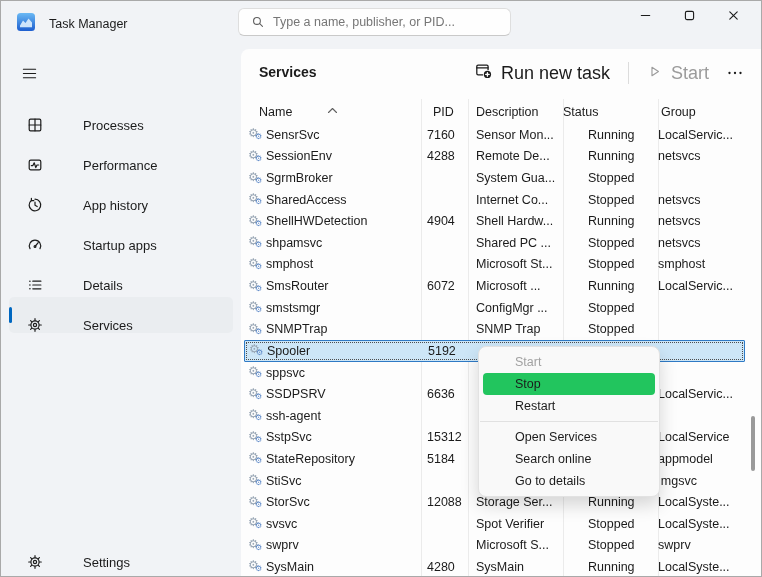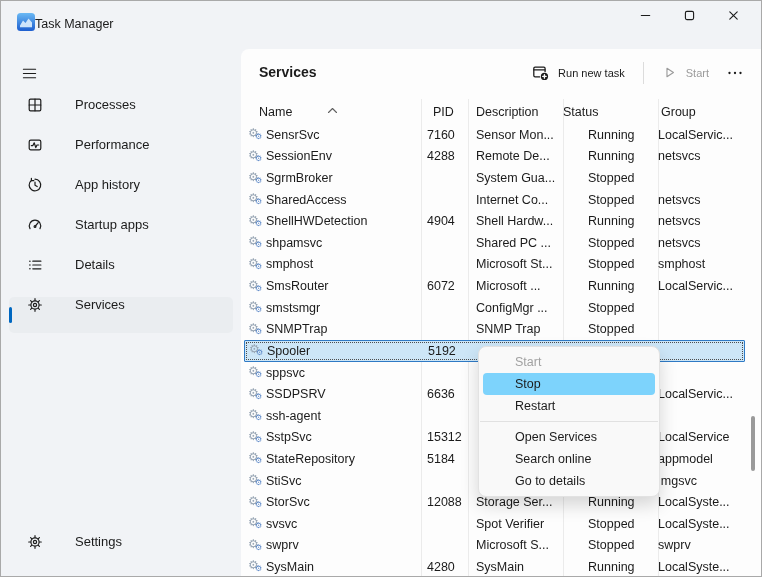--- a/index.html
+++ b/index.html
@@ -4,61 +4,61 @@
 <style>
   * { margin:0; padding:0; box-sizing:border-box; }
   html,body { width:762px; height:577px; overflow:hidden; }
   body {
     font-family:"Liberation Sans","DejaVu Sans",sans-serif;
     background:#f1f3f6; color:#1b1b1b; position:relative;
     border:1px solid #a9a9a9;
   }
   
   .titlebar { position:absolute; left:0; top:0; width:100%; height:48px; }
-  .app-id { position:absolute; left:16px; top:12px; display:flex; align-items:center; }
+  .app-id { position:absolute; left:16px; top:12px; display:flex; align-items:center; gap:14px; }
   .app-title { font-size:12.5px; color:#1b1b1b; }
   .searchbox {
     position:absolute; left:237px; top:7px; width:273px; height:28px;
     background:#fefefe; border:1px solid #dedede; border-bottom-color:#c9c9c9;
     border-radius:6px; display:flex; align-items:center;
   }
   .searchbox .s-icon { margin:0 8px 0 12px; display:flex; color:#5f5f5f; }
   .searchbox input {
     border:none; outline:none; background:transparent; width:220px;
     font-family:inherit; font-size:12.5px; color:#444;
   }
   .searchbox input::placeholder { color:#767676; }
   .win-controls { position:absolute; right:6px; top:0; display:flex; }
   .win-btn { width:44px; height:28px; display:flex; align-items:center; justify-content:center; color:#1b1b1b; cursor:default; }
   
   .sidebar { position:absolute; left:0; top:48px; width:240px; bottom:0; }
   .hamburger { position:absolute; left:12px; top:10px; width:32px; height:28px; display:flex; align-items:center; justify-content:center; color:#1b1b1b; }
   .nav { position:absolute; left:8px; right:8px; top:48px; display:flex; flex-direction:column; gap:4px; }
   .nav-item {
     position:relative; height:36px; border-radius:5px;
-    display:flex; align-items:flex-start; padding-left:18px; gap:32px;
+    display:flex; align-items:flex-end; padding-left:18px; gap:40px;
   }
   .nav-item.selected { background:#eaedf0; }
   .nav-item .pill {
     display:none; position:absolute; left:0; top:10px; width:3px; height:16px;
     border-radius:2px; background:var(--accent,#0067c0);
   }
   .nav-item.selected .pill { display:block; }
   .nav-icon { width:16px; height:16px; display:flex; align-items:center; justify-content:center; color:#1c1c1c; }
   .nav-label { font-size:13px; }
   .settings-item { position:absolute; left:8px; right:8px; bottom:6px; }
   
   .main {
     position:absolute; left:240px; top:48px; right:0; bottom:0;
     background:#fdfdfd; border-top-left-radius:8px;
   }
   .main-header { position:relative; height:48px; }
   .page-title { position:absolute; left:18px; top:15px; font-size:14px; font-weight:700; }
   .header-actions { position:absolute; right:10px; top:0; height:48px; display:flex; align-items:center; }
-  .hbtn { display:flex; align-items:center; gap:9px; padding:6px 10px; border-radius:5px; font-size:11px; color:#1b1b1b; }
+  .hbtn { display:flex; align-items:center; gap:9px; padding:6px 10px; border-radius:5px; font-size:18px; color:#1b1b1b; }
   .hbtn.disabled { color:#9b9b9b; }
   .hdivider { width:1px; height:22px; background:#dcdcdc; margin:0 8px; }
   .more-btn { padding:6px 8px; display:flex; color:#1b1b1b; }
   
   .thead { position:absolute; left:3px; right:16px; top:48px; height:27px; display:flex; align-items:flex-end; font-size:12.5px; color:#1b1b1b; }
   .col-sep { position:absolute; top:50px; bottom:0; width:1px; background:#ebebeb; }
   .sort-caret { position:absolute; left:86px; top:51px; color:#606060; }
   .rows { position:absolute; left:3px; right:16px; top:75px; bottom:0; display:flex; flex-direction:column; }
   .trow { display:flex; height:21.62px; flex:0 0 21.62px; align-items:center; font-size:12.5px; }
   .trow.selected {
@@ -89,39 +89,48 @@
     position:absolute; left:237px; top:297px; width:182px;
     background:#f9f9f9; border:1px solid #e2e2e2; border-radius:8px;
     box-shadow:0 8px 18px rgba(0,0,0,.16);
     padding:4px 0; z-index:10;
   }
   .ctx-item {
     height:22px; line-height:22px; margin:0 4px; padding-left:32px;
     font-size:12.5px; color:#1b1b1b; border-radius:4px;
   }
   .ctx-item.disabled { color:#a2a2a2; }
-  .ctx-item.hover { background:#7dd3fc; }
+  .ctx-item.hover { background:#22c55e; }
   .ctx-divider { height:1px; background:#e1e1e1; margin:4px 1px; }
 </style>
 </head>
 <body>
 
 <div class="titlebar">
   <div class="app-id">
     <span id="app-logo"><svg width="18" height="18" viewBox="0 0 18 18">
           <defs>
             <linearGradient id="lg1" x1="0" y1="0" x2="0" y2="1">
               <stop offset="0" stop-color="#6ab9f4"></stop>
               <stop offset="1" stop-color="#1d5ecf"></stop>
             </linearGradient>
           </defs>
           <rect width="18" height="18" rx="3.5" fill="url(#lg1)"></rect>
           <path d="M3 12.5 L6 7.5 L8.5 10 L11.5 5.5 L15 9.5 V14.2 H3 Z" fill="#d6eafc" opacity="0.95"></path>
         </svg></span>
     <span class="app-title">Task Manager</span>
+  </div>
+  <div class="searchbox">
+    <span class="s-icon" id="search-icon">
+        <svg width="14" height="14" viewBox="0 0 16 16" fill="none" stroke="currentColor" stroke-width="1.2" stroke-linecap="round" stroke-linejoin="round">
+          <circle cx="6.8" cy="6.8" r="3.9"></circle>
+          <path d="M9.7 9.7L13.1 13.1"></path>
+        </svg>
+      </span>
+    <input type="text" placeholder="Type a name, publisher, or PID..." style="">
   </div>
   <div class="win-controls">
     <span class="win-btn" id="btn-min">
         <svg width="13" height="13" viewBox="0 0 14 14" fill="none" stroke="currentColor" stroke-width="1.2" stroke-linecap="round" stroke-linejoin="round">
           <path d="M2.5 7H11.5"></path>
         </svg>
       </span>
     <span class="win-btn" id="btn-max">
         <svg width="13" height="13" viewBox="0 0 14 14" fill="none" stroke="currentColor" stroke-width="1.2" stroke-linecap="round" stroke-linejoin="round">
           <rect x="2.6" y="2.6" width="8.8" height="8.8" rx="1.6"></rect>

